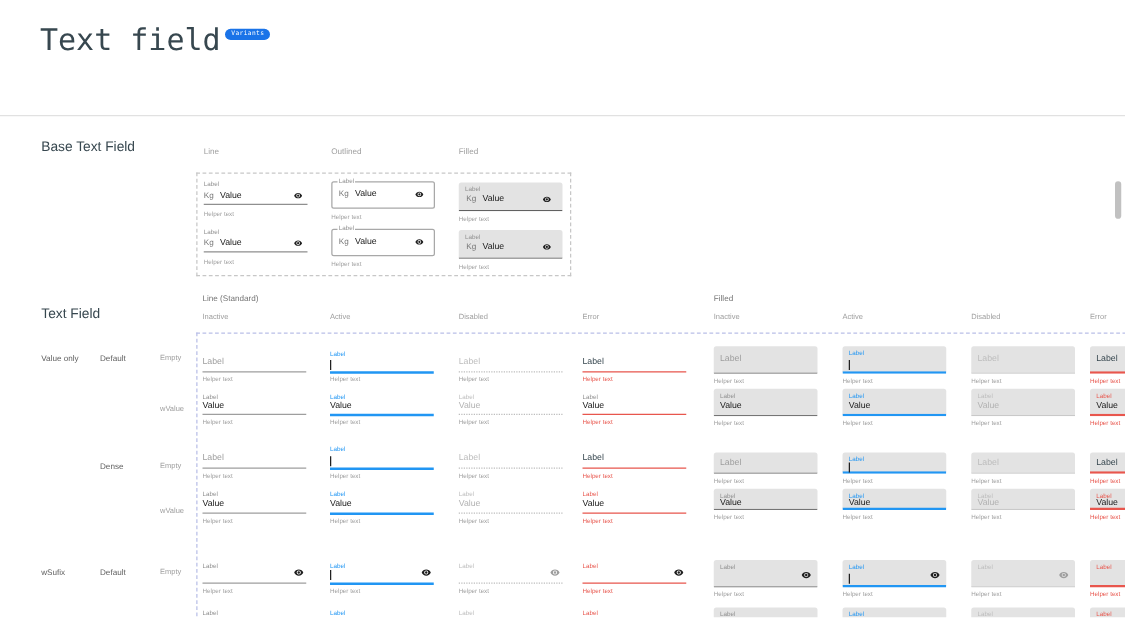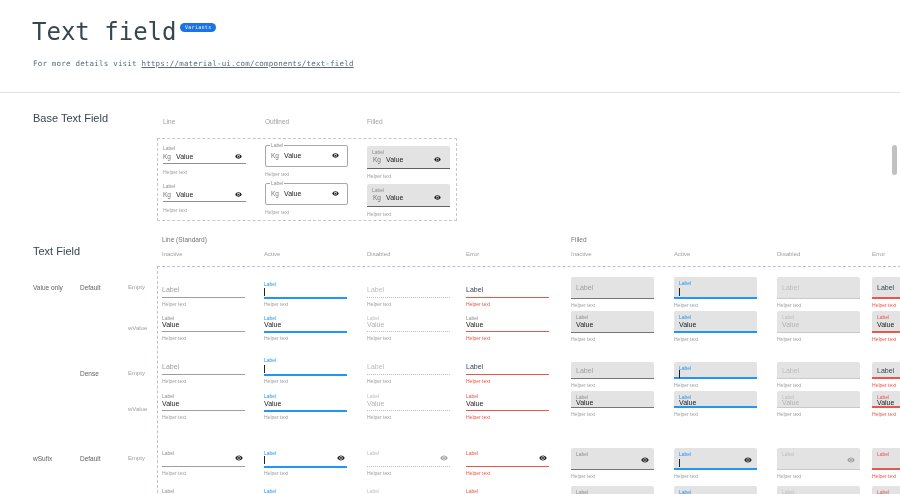--- a/index.html
+++ b/index.html
@@ -19,24 +19,20 @@
   .frame.matrix{border-color:#b9bfe7;}
   .scrollbar{left:892px;top:145px;width:5px;height:30px;background:#c1c1c1;border-radius:3px;}
 </style>
 </head>
 <body>
 
 <div class="canvas">
 
   <div class="abs mono page-title">Text field</div>
   <div class="abs mono badge">Variants</div>
-  <div class="abs mono subtitle">
-    <span>For more details visit</span>
-    <a>https://material-ui.com/components/text-field</a>
-  </div>
   <div class="abs divider"></div>
 
   <div class="abs section-heading" style="left:33px;top:112px">Base Text Field</div>
   <div class="abs colhead" style="left:163px;top:118px">Line</div>
   <div class="abs colhead" style="left:265px;top:118px">Outlined</div>
   <div class="abs colhead" style="left:367px;top:118px">Filled</div>
   <div class="frame" style="left:157px;top:138px;width:298px;height:81px"></div>
   <div id="base-cells">
       <div style="position: absolute; left: 163px; top: 145px; width: 83px; height: 34px;">
         <div style="position: absolute; white-space: nowrap; left: 0px; top: 0px; font-size: 5px; color: rgb(143, 143, 143);">Label</div>

